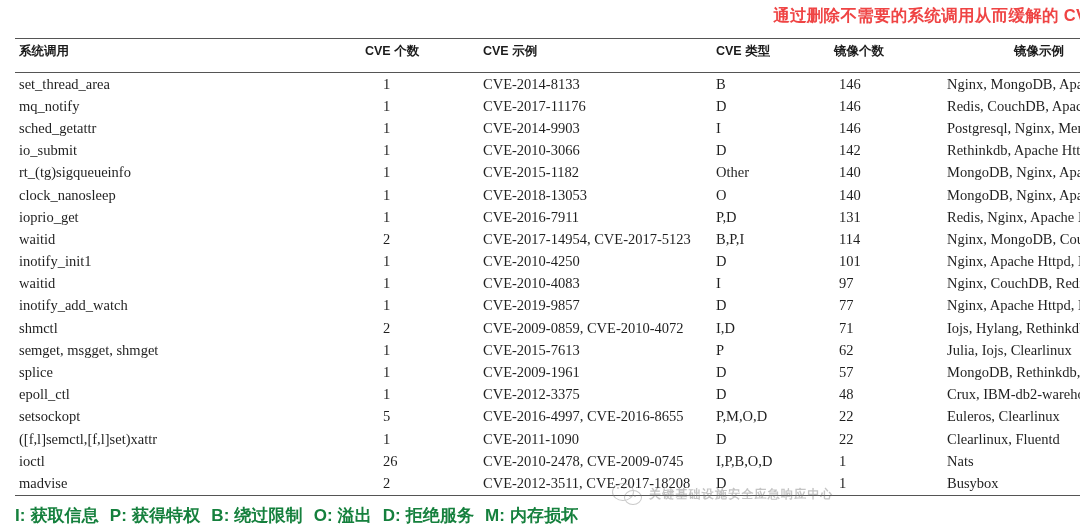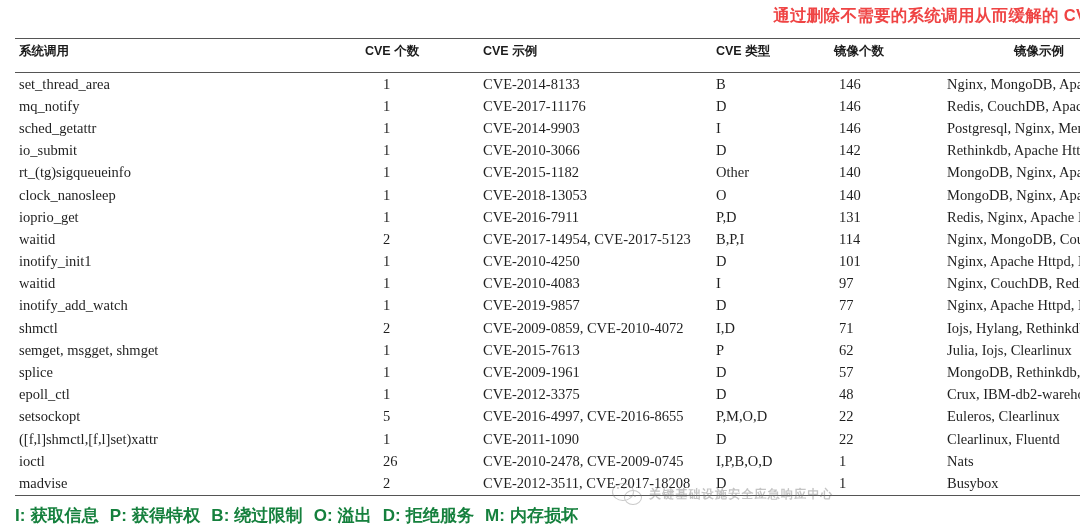--- a/index.html
+++ b/index.html
@@ -298,21 +298,21 @@
           </tr>
           <tr>
             <td class="c-syscall">setsockopt</td>
             <td class="c-cvecount">5</td>
             <td class="c-cveex">CVE-2016-4997, CVE-2016-8655</td>
             <td class="c-cvetype">P,M,O,D</td>
             <td class="c-imgcount">22</td>
             <td class="c-imgex">Euleros, Clearlinux</td>
           </tr>
           <tr>
-            <td class="c-syscall">([f,l]shmctl,[f,l]set)xattr</td>
+            <td class="c-syscall">([f,l]semctl,[f,l]set)xattr</td>
             <td class="c-cvecount">1</td>
             <td class="c-cveex">CVE-2011-1090</td>
             <td class="c-cvetype">D</td>
             <td class="c-imgcount">22</td>
             <td class="c-imgex">Clearlinux, Fluentd</td>
           </tr>
           <tr>
             <td class="c-syscall">ioctl</td>
             <td class="c-cvecount">26</td>
             <td class="c-cveex">CVE-2010-2478, CVE-2009-0745</td>

